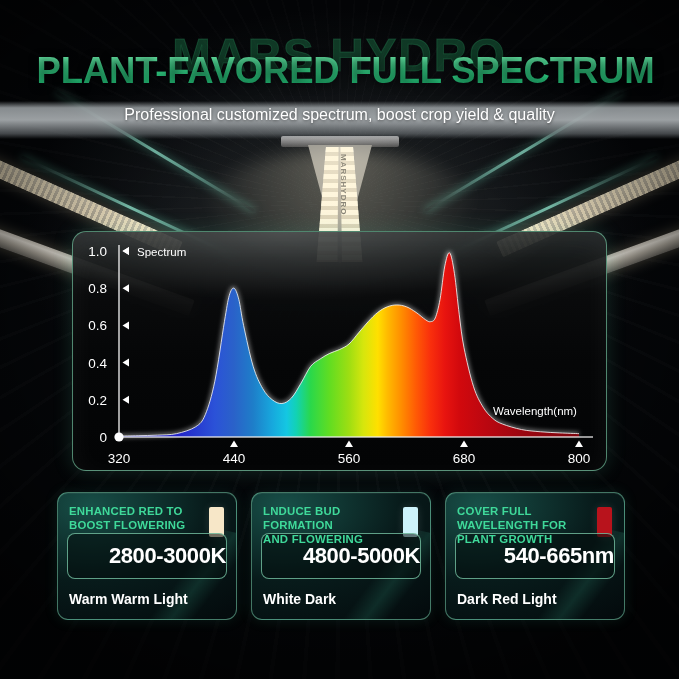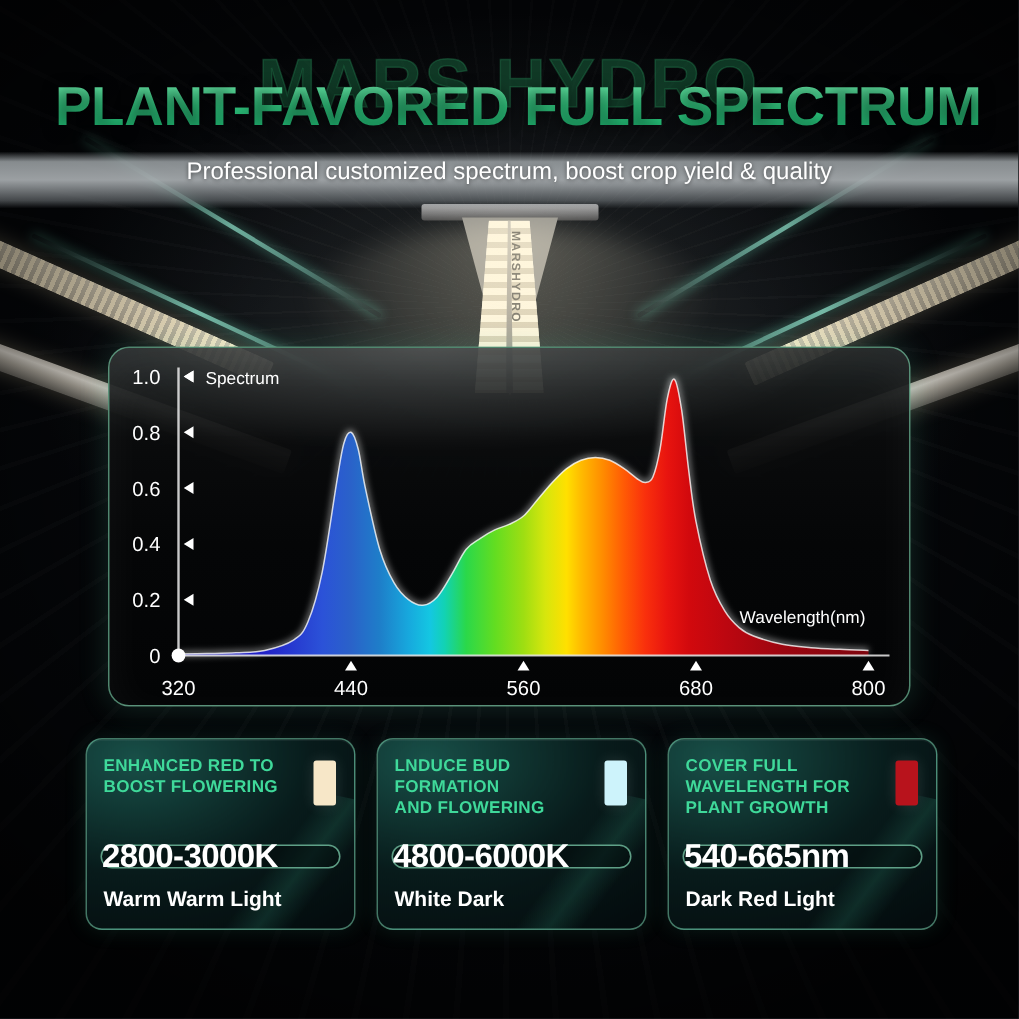--- a/index.html
+++ b/index.html
@@ -146,24 +146,24 @@
     text-transform:uppercase; white-space:pre-line; position:relative; z-index:2;
   }
   .card:nth-child(1) .card-head{ color:#3fd99a; }
   .card:nth-child(2) .card-head{ color:#3fd99a; }
   .card:nth-child(3) .card-head{ color:#3fd99a; }
   .swatch{
     position:absolute; top:14px; right:12px; width:15px; height:30px; border-radius:2px;
     box-shadow:0 0 10px rgba(255,255,255,.12);
   }
   .pill{
-    position:absolute; left:9px; right:9px; bottom:40px; height:16px;
+    position:absolute; left:9px; right:9px; bottom:40px; height:46px;
     border:1.3px solid rgba(130,215,180,.72); border-radius:8px;
     background:rgba(3,12,13,.55);
-    display:flex; align-items:center; justify-content:flex-start;
+    display:flex; align-items:center; justify-content:flex-end;
   }
   .pill span{ font-size:22px; font-weight:800; color:#fff; letter-spacing:-.4px; }
   .card-foot{
     position:absolute; left:11px; bottom:12px;
     font-size:14px; font-weight:700; color:#ffffff;
   }
 </style>
 </head>
 <body>
 
@@ -290,21 +290,21 @@
       <div class="card-foot">Warm Warm Light</div>
     </div>
 
     <div class="card">
       <div class="diag"></div>
       <div class="card-head">LNDUCE BUD
 FORMATION
 AND FLOWERING</div>
       <div class="swatch" style="background: rgb(205, 243, 251);"></div>
       <div class="pill">
-        <span>4800-6000K</span>
+        <span>4800-5000K</span>
       </div>
       <div class="card-foot">White Dark</div>
     </div>
 
     <div class="card">
       <div class="diag"></div>
       <div class="card-head">COVER FULL
 WAVELENGTH FOR
 PLANT GROWTH</div>
       <div class="swatch" style="background: rgb(184, 19, 28);"></div>

